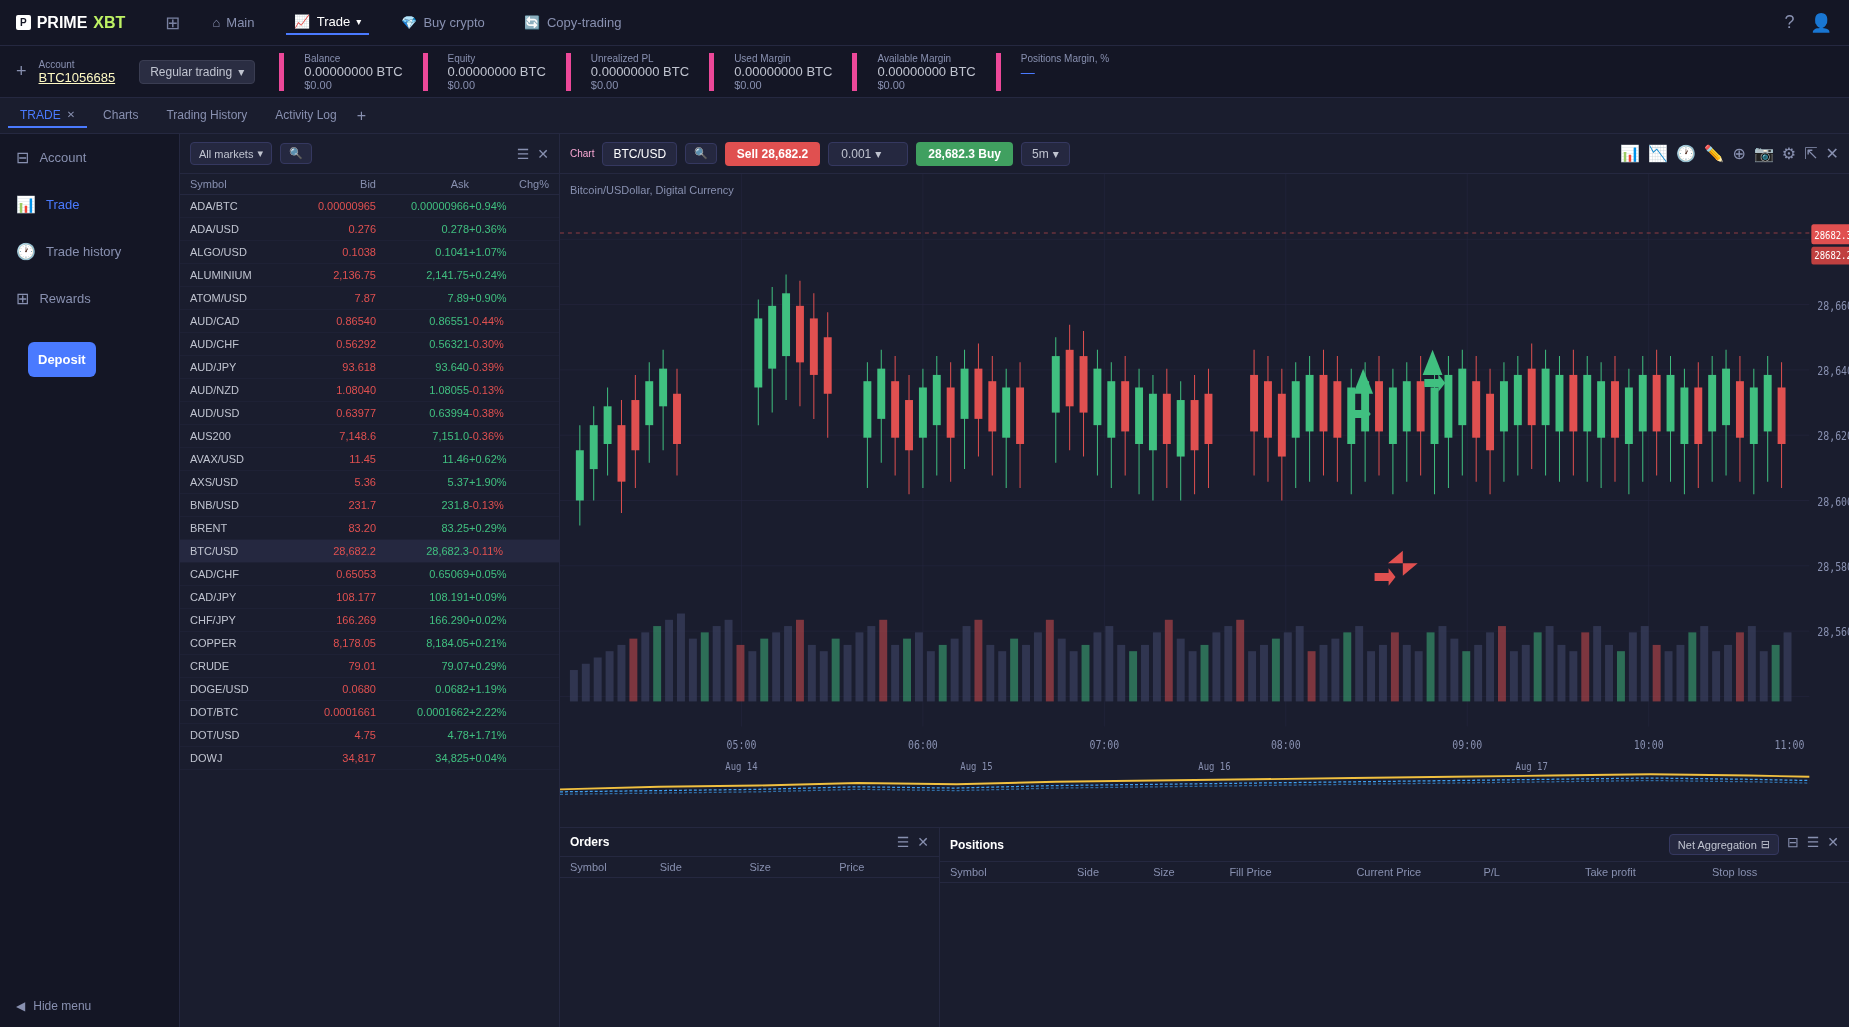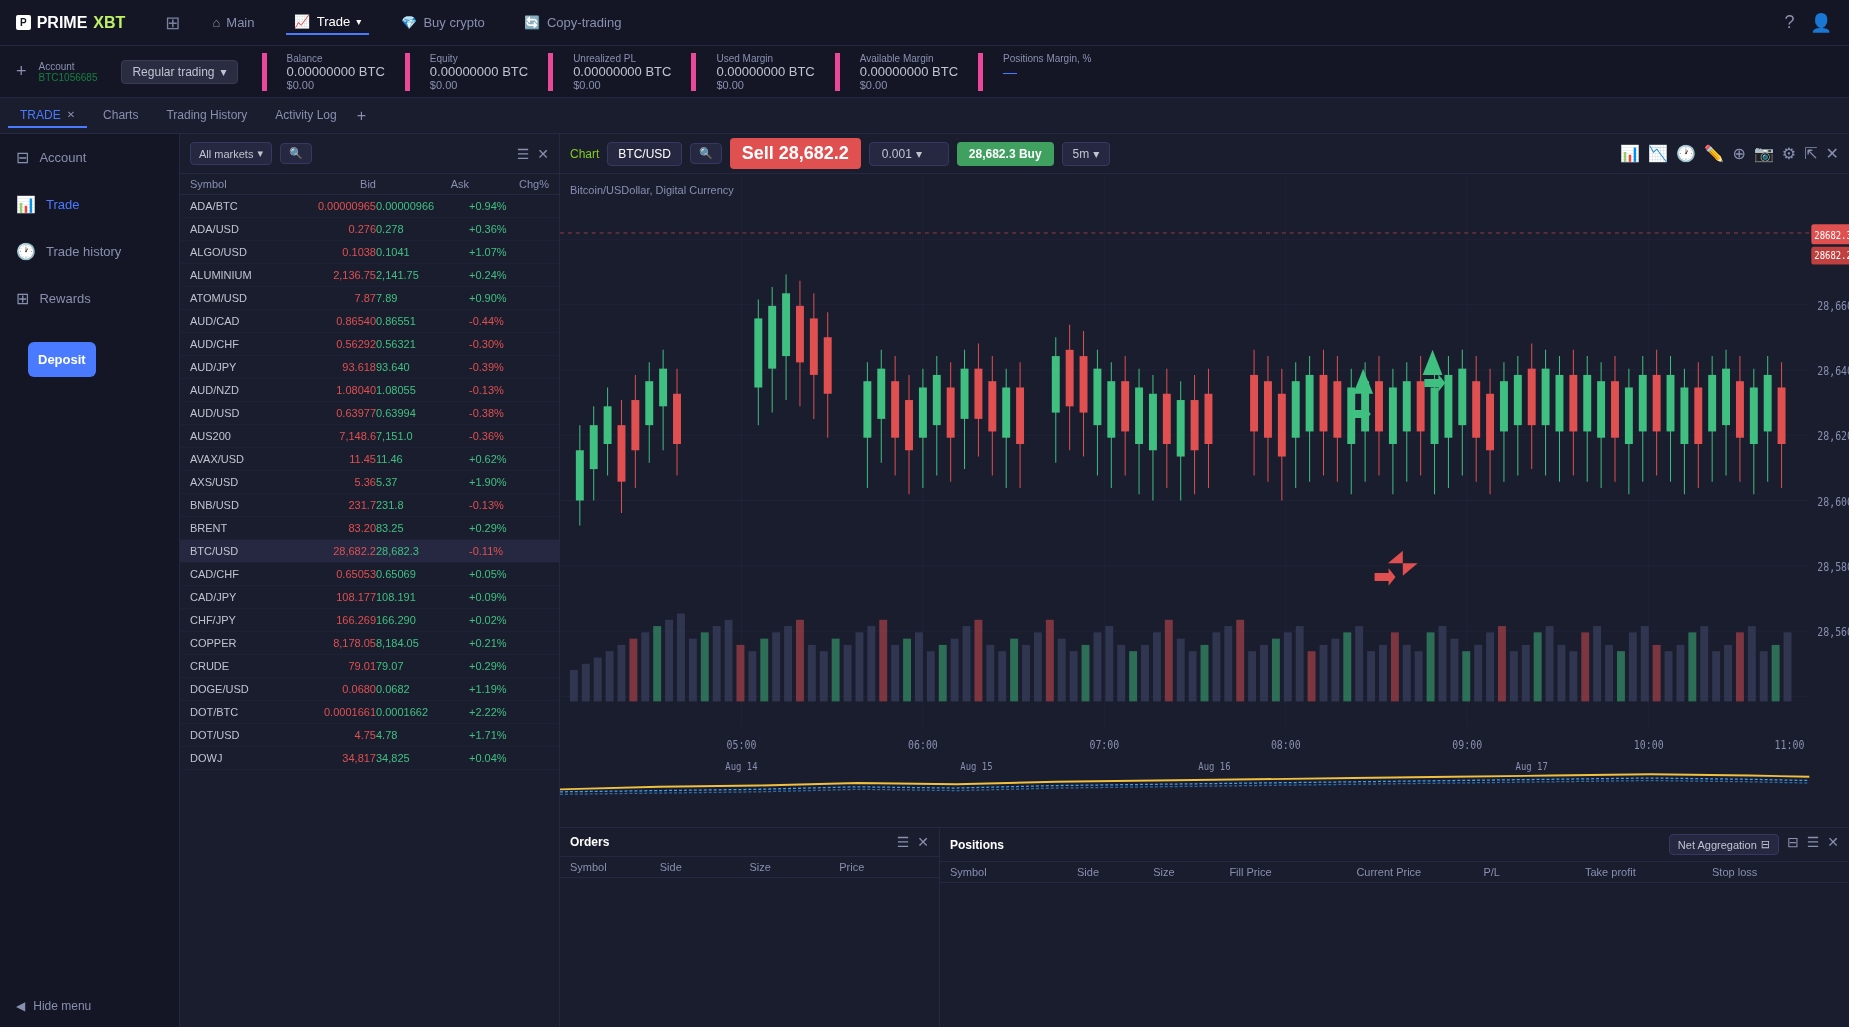--- a/index.html
+++ b/index.html
@@ -14,21 +14,21 @@
     .nav-item.active { color: #fff; border-bottom: 2px solid #4a7aff; }
     .nav-sep { flex: 1; }
     .nav-right { display: flex; align-items: center; gap: 16px; }
     .nav-icon-btn { color: #8890b0; cursor: pointer; font-size: 18px; }
 
     
     .account-bar { background: #141625; height: 52px; display: flex; align-items: center; padding: 0 16px; gap: 0; border-bottom: 1px solid #252840; flex-shrink: 0; }
     .acc-plus { color: #8890b0; font-size: 18px; cursor: pointer; margin-right: 12px; }
     .acc-info { display: flex; flex-direction: column; margin-right: 24px; }
     .acc-label { font-size: 10px; color: #8890b0; }
-    .acc-id { font-size: 10px; color: #15803d; }
+    .acc-id { font-size: 13px; color: #fef9c3; text-decoration: underline; }
     .acc-trading-type { background: #2a2d42; border: 1px solid #3a3d52; border-radius: 4px; padding: 4px 10px; font-size: 12px; color: #c0c4d0; cursor: pointer; display: flex; align-items: center; gap: 6px; }
     .acc-metrics { display: flex; gap: 0; margin-left: 24px; }
     .metric { display: flex; flex-direction: column; padding: 0 20px; border-left: 5px solid #ec4899; }
     .metric-label { font-size: 10px; color: #8890b0; }
     .metric-value { font-size: 13px; color: #c0c4d0; }
     .metric-usd { font-size: 11px; color: #8890b0; }
     .metric-dash { color: #4a7aff; font-size: 14px; }
 
     
     .tab-bar { background: #1a1d2e; height: 36px; display: flex; align-items: center; padding: 0 8px; border-bottom: 1px solid #252840; flex-shrink: 0; gap: 4px; }
@@ -56,31 +56,31 @@
     .markets-icon-btn { color: #8890b0; cursor: pointer; font-size: 14px; margin-left: auto; }
     .markets-close { color: #8890b0; cursor: pointer; font-size: 14px; }
     .markets-search { background: #252840; border: 1px solid #353860; border-radius: 4px; padding: 3px 8px; font-size: 11px; color: #c0c4d0; display: flex; align-items: center; }
     .col-headers { display: grid; grid-template-columns: 1fr 1fr 1fr 80px; padding: 4px 10px; background: #1a1d2e; border-bottom: 1px solid #252840; }
     .col-h { font-size: 11px; color: #8890b0; }
     .col-h.right { text-align: right; }
     .market-rows { overflow-y: auto; flex: 1; }
     .market-row { display: grid; grid-template-columns: 1fr 1fr 1fr 80px; padding: 5px 10px; cursor: pointer; border-bottom: 1px solid #1e2135; }
     .sym { font-size: 11px; color: #c0c4d0; }
     .bid { font-size: 11px; color: #e05050; text-align: right; }
-    .ask { font-size: 11px; color: #40c080; text-align: left; }
+    .ask { font-size: 11px; color: #40c080; text-align: right; }
     .chg { font-size: 11px; }
     .chg.pos { color: #40c080; }
     .chg.neg { color: #e05050; }
 
     
     .chart-area { flex: 1; display: flex; flex-direction: column; overflow: hidden; }
     .chart-toolbar { display: flex; align-items: center; padding: 6px 10px; border-bottom: 1px solid #252840; gap: 8px; background: #1a1d2e; height: 40px; }
-    .chart-label { font-size: 12px; color: #84cc16; }
+    .chart-label { font-size: 10px; color: #f9a8d4; }
     .chart-pair { background: #252840; border: 1px solid #353860; border-radius: 4px; padding: 4px 10px; font-size: 12px; color: #fff; cursor: pointer; }
-    .sell-btn { background: #e05050; border: none; border-radius: 4px; padding: 5px 12px; color: #fff; font-size: 18px; font-weight: 600; cursor: pointer; }
+    .sell-btn { background: #e05050; border: none; border-radius: 4px; padding: 5px 12px; color: #fff; font-size: 12px; font-weight: 600; cursor: pointer; }
     .qty-input { background: #252840; border: 1px solid #353860; border-radius: 4px; padding: 4px 12px; color: #c0c4d0; font-size: 12px; width: 80px; cursor: pointer; display: flex; align-items: center; gap: 4px; }
     .buy-btn { background: #40a060; border: none; border-radius: 4px; padding: 5px 12px; color: #fff; font-size: 12px; font-weight: 600; cursor: pointer; }
     .timeframe { background: #252840; border: 1px solid #353860; border-radius: 4px; padding: 4px 10px; font-size: 12px; color: #c0c4d0; cursor: pointer; display: flex; align-items: center; gap: 4px; }
     .chart-sep { flex: 1; }
     .chart-tool-icon { color: #8890b0; font-size: 16px; cursor: pointer; }
 
     
     .chart-main { flex: 1; background: #1a1d2e; position: relative; overflow: hidden; min-height: 400px; }
 
     

